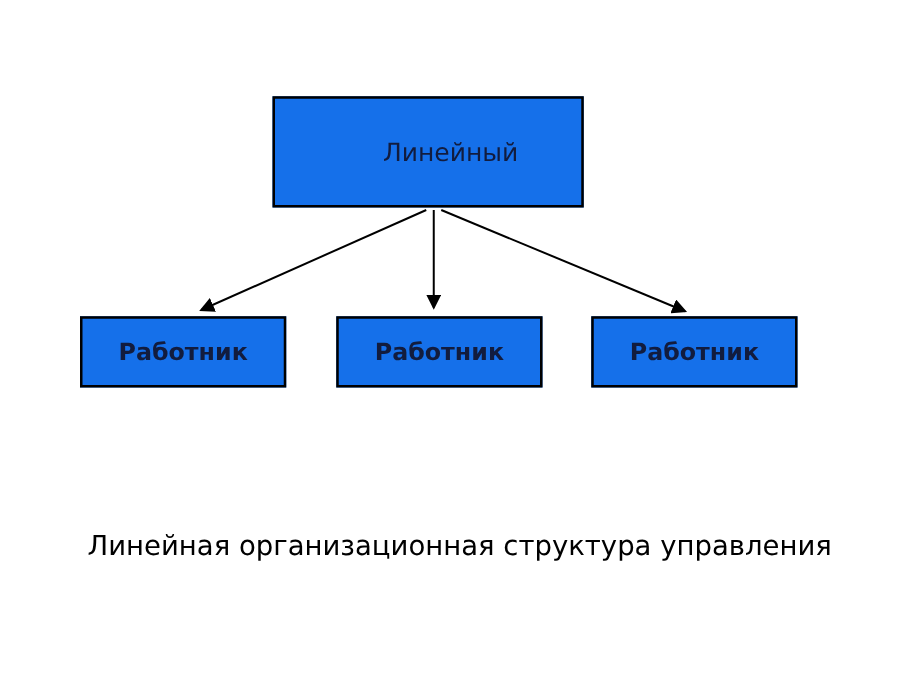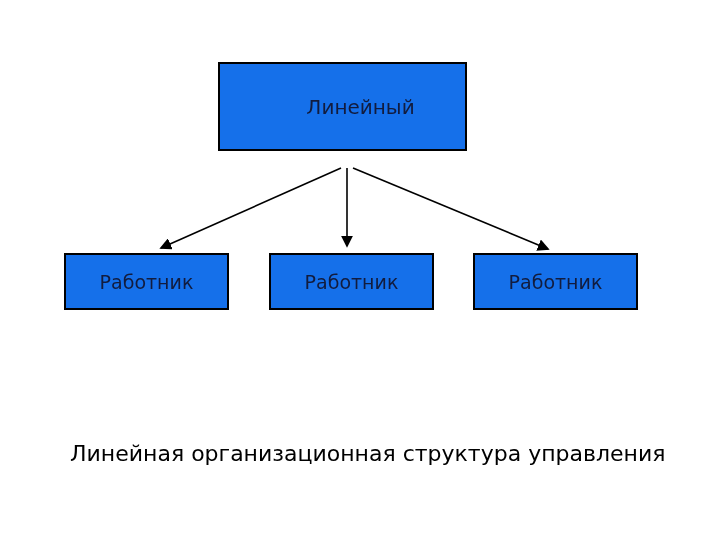--- a/index.html
+++ b/index.html
@@ -22,53 +22,54 @@
     box-sizing: border-box;
     display: flex;
     flex-direction: column;
     align-items: center;
     justify-content: center;
     text-align: center;
     color: var(--box-text, #121c3e);
   }
   .node-root {
     left: 218px;
-    top: 62px;
+    top: 77px;
     width: 249px;
     height: 89px;
     font-size: 20px;
     line-height: 28px;
     padding-left: 36px;
   }
   .node-worker {
     top: 253px;
     width: 165px;
     height: 57px;
     font-size: 19px;
     line-height: 24px;
+    font-weight: bold;
   }
   .node-worker-1 { left: 64px; }
   .node-worker-2 { left: 269px; }
   .node-worker-3 { left: 473px; }
   .connectors {
     position: absolute;
     left: 0;
     top: 0;
     width: 720px;
     height: 540px;
     pointer-events: none;
   }
   .connectors line {
     stroke: var(--arrow, #000000);
     stroke-width: 1.6;
   }
   .caption {
     position: absolute;
     left: 70px;
-    top: 440px;
+    top: 424px;
     width: 620px;
     font-size: 22px;
     line-height: 28px;
     color: var(--caption-text, #000000);
     white-space: nowrap;
   }
 </style>
 </head>
 <body>
 

